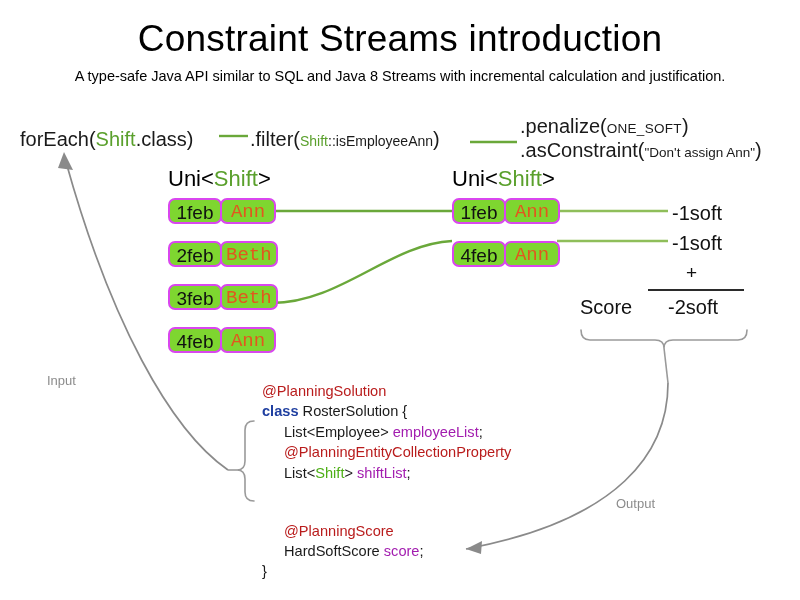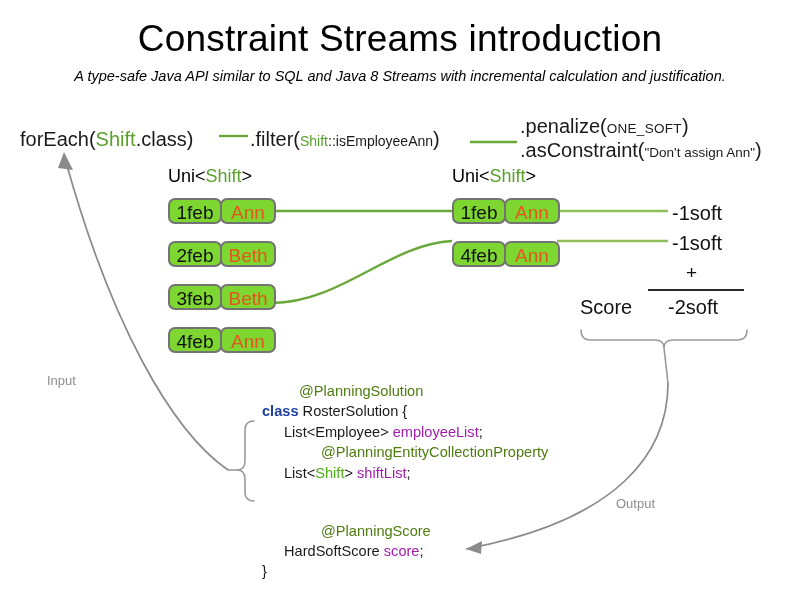--- a/index.html
+++ b/index.html
@@ -29,59 +29,58 @@
     letter-spacing: 0.2px;
     color: #000;
     white-space: nowrap;
   }
   #subtitle {
     left: 0; top: 68px; width: 800px;
     text-align: center;
     font-size: 14.5px;
     color: #000;
     white-space: nowrap;
-    font-style: italic;
   }
 
   
   .code-line { font-size: 20px; color: #1a1a1a; white-space: nowrap; }
   .kw-green { color: #5aa02c; }
   .small-arg { font-size: 14px; }
   .small-arg-green { font-size: 14px; color: #5aa02c; }
   .tiny-caps { font-size: 13.5px; letter-spacing: .3px; }
   .tiny-str { font-size: 13.5px; }
 
   #foreach-line { left: 20px; top: 128px; }
   #filter-line  { left: 250px; top: 128px; }
   #penalize-line { left: 520px; top: 115px; }
   #asconstraint-line { left: 520px; top: 139px; }
 
   
-  .uni-label { font-size: 18px; white-space: nowrap; }
+  .uni-label { font-size: 22px; white-space: nowrap; }
   #uni-left  { left: 168px; top: 166px; }
   #uni-right { left: 452px; top: 166px; }
 
   
   .shift-row {
     display: flex;
     align-items: stretch;
   }
   .cell {
     background: #7ed630;
-    border: 2px solid #737373;
+    border: 2px solid #d946ef;
     border-radius: 7px;
     height: 26px;
     line-height: 25px;
     font-size: 19px;
     padding: 0 4px;
     box-sizing: border-box;
     text-align: center;
   }
   .cell-date { color: #111111; min-width: 54px; }
-  .cell-name { color: #e2571e; min-width: 56px; margin-left: -2px; }
+  .cell-name { color: #e2571e; min-width: 56px; margin-left: -2px; font-family: Liberation Mono, monospace; }
 
   #left-facts  { left: 168px; top: 198px; }
   #right-facts { left: 452px; top: 198px; }
   .fact-stack > .shift-row + .shift-row { margin-top: 17px; }
 
   
   .soft-label { font-size: 20px; color: #111; white-space: nowrap; }
   #soft-1 { left: 672px; top: 202px; }
   #soft-2 { left: 672px; top: 232px; }
 
@@ -94,21 +93,21 @@
   #score-total { left: 668px; top: 296px; font-size: 20px; color: #111; }
 
   
   .caption { font-size: 13px; color: #8c8c8c; white-space: nowrap; }
   #caption-input  { left: 47px; top: 373px; }
   #caption-output { left: 616px; top: 496px; }
 
   
   #code-block { left: 262px; top: 381px; font-size: 14.6px; line-height: 20.4px; }
   .cl { white-space: pre; color: #1a1a1a; }
-  .ann  { color: #4d7c0f; margin-left: 37px; }
+  .ann  { color: #b91c1c; }
   .kw   { color: #1f3fa0; font-weight: bold; }
   .var  { color: #a21caf; }
   .gr   { color: #4caf15; }
   .ind1 { padding-left: 22px; }
 
   #code-block-2 { left: 262px; top: 521px; font-size: 14.6px; line-height: 20.4px; }
   #code-close   { left: 262px; top: 563px; font-size: 14.6px; }
 
   svg.overlay {
     position: absolute; left: 0; top: 0;

